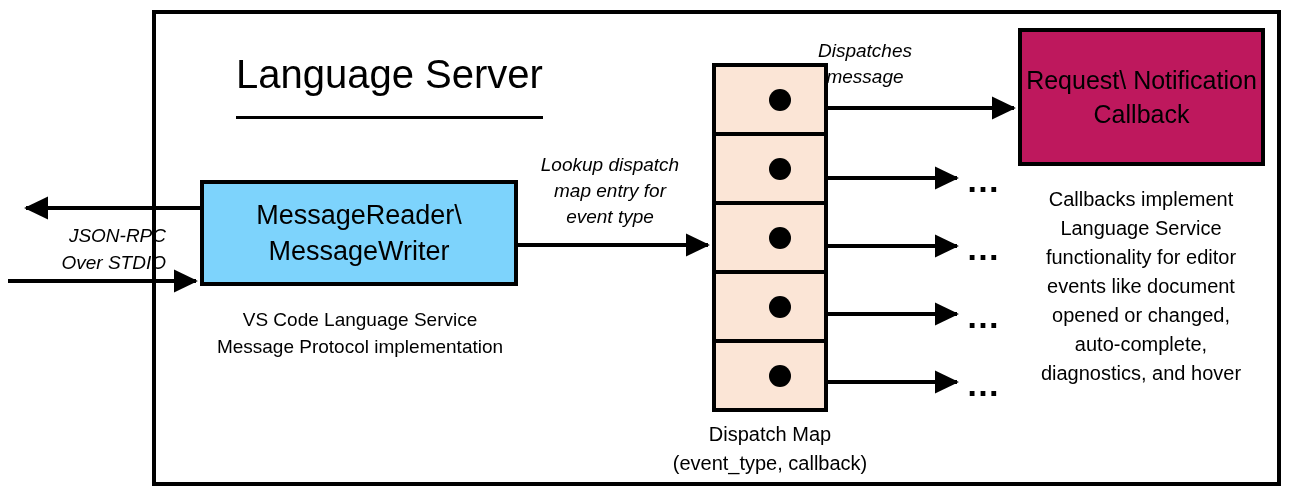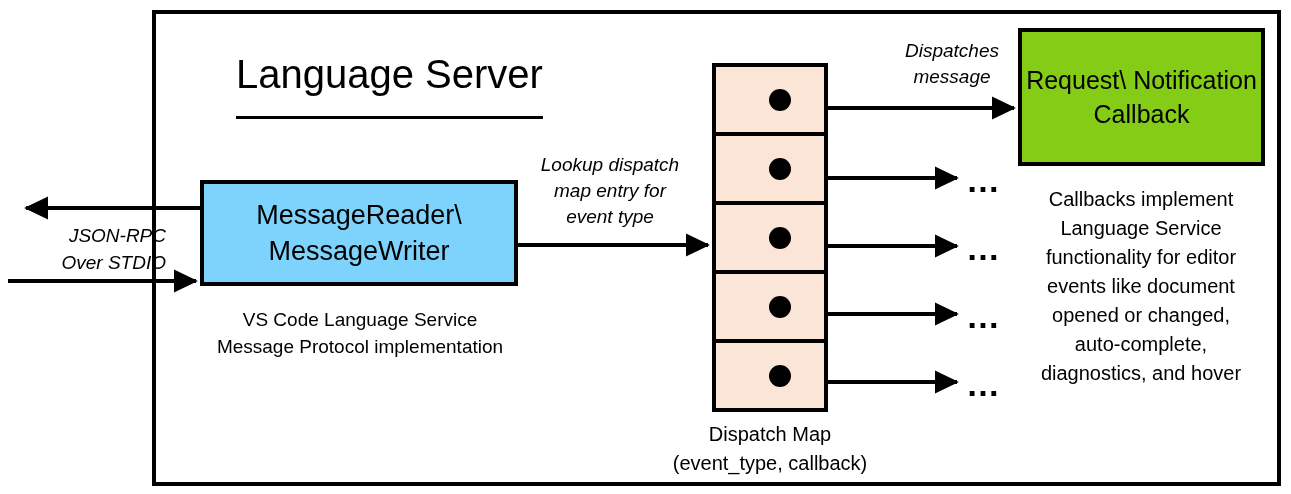--- a/index.html
+++ b/index.html
@@ -59,21 +59,21 @@
     height: 106px;
     background: #7dd3fc;
     font-size: 27px;
     line-height: 36px;
   }
   .callback-box {
     left: 1018px;
     top: 28px;
     width: 247px;
     height: 138px;
-    background: #84cc16;
+    background: #be185d;
     font-size: 25px;
     line-height: 34px;
   }
   
   .caption {
     position: absolute;
     text-align: center;
     font-size: 19px;
     line-height: 27px;
     white-space: pre-line;
@@ -113,21 +113,21 @@
     text-align: right;
   }
   .label-lookup {
     left: 516px;
     top: 152px;
     width: 188px;
     font-size: 19px;
     line-height: 26px;
   }
   .label-dispatches {
-    left: 872px;
+    left: 785px;
     top: 38px;
     width: 160px;
     font-size: 19px;
     line-height: 26px;
   }
   
   .dispatch-map {
     position: absolute;
     left: 712px;
     top: 63px;

